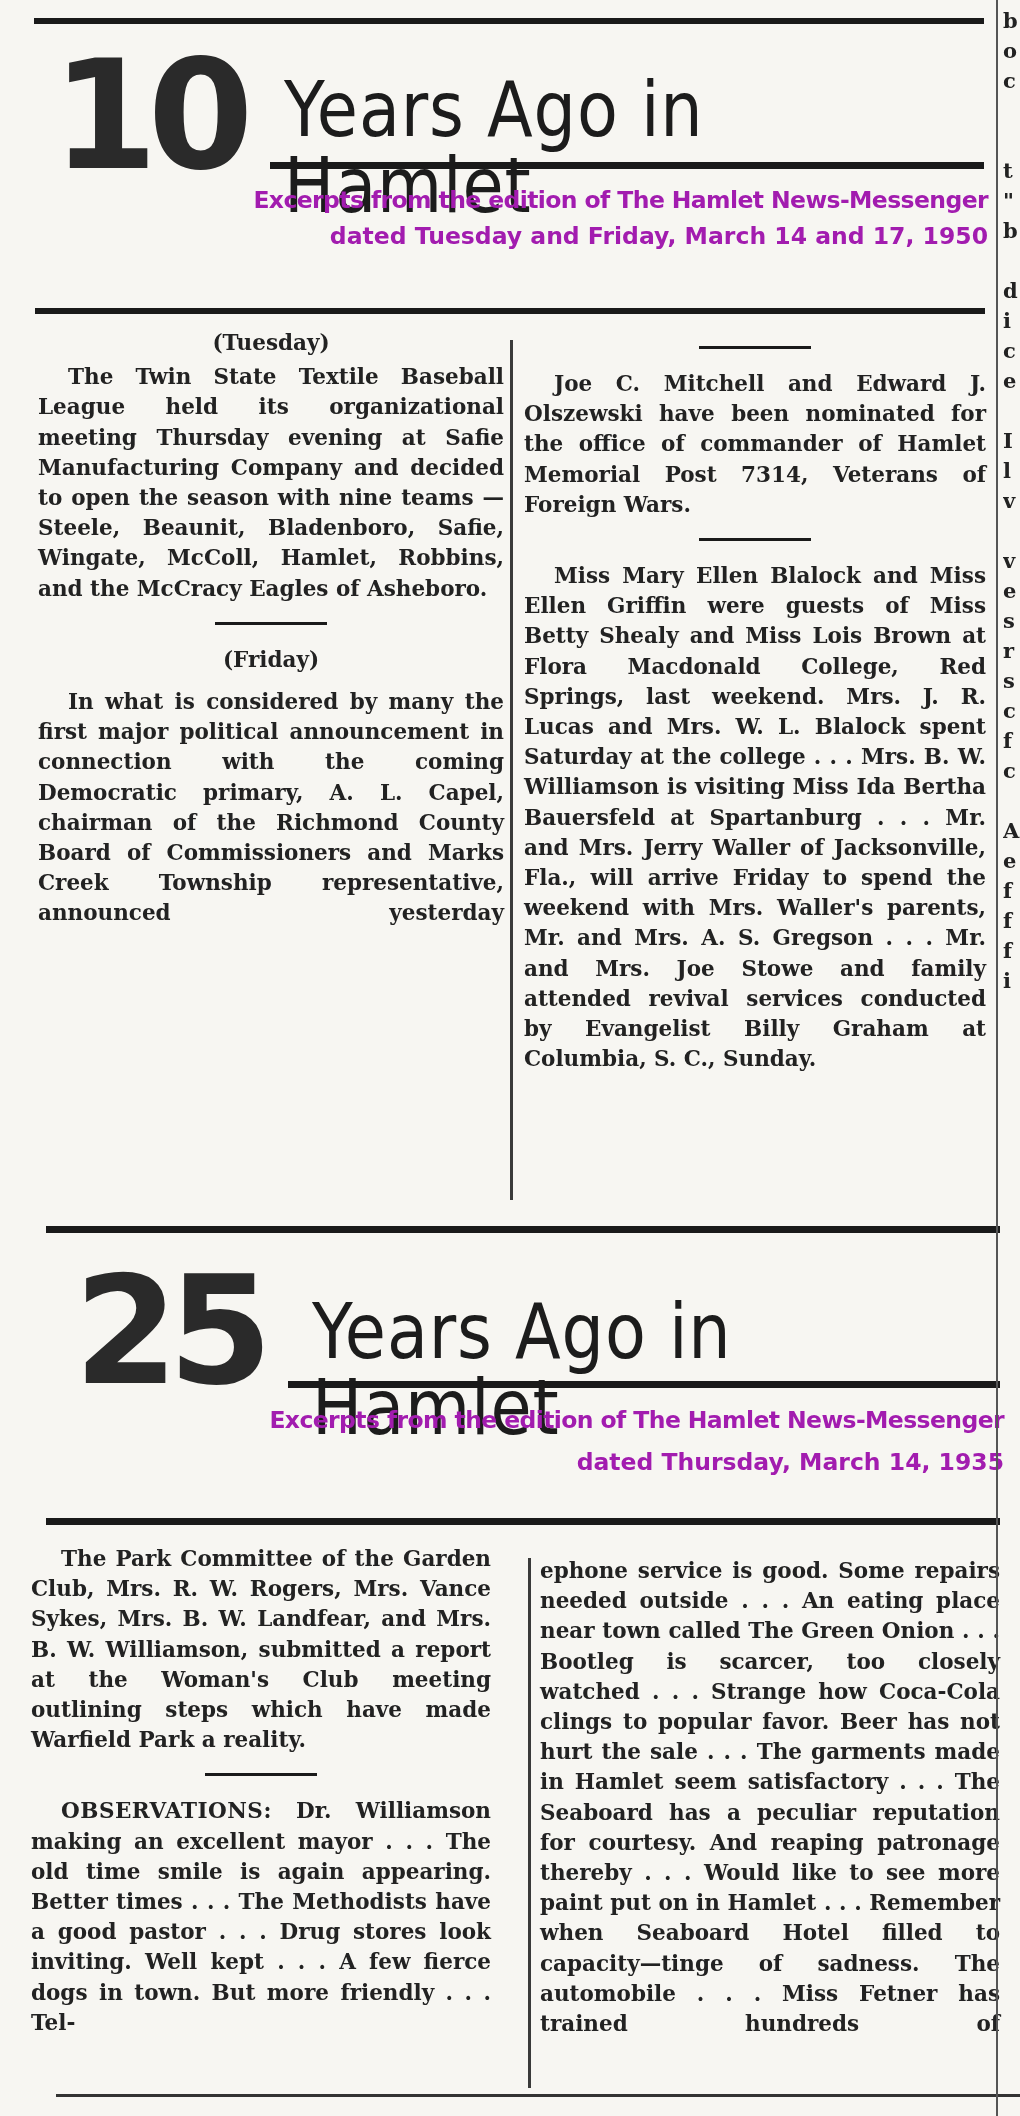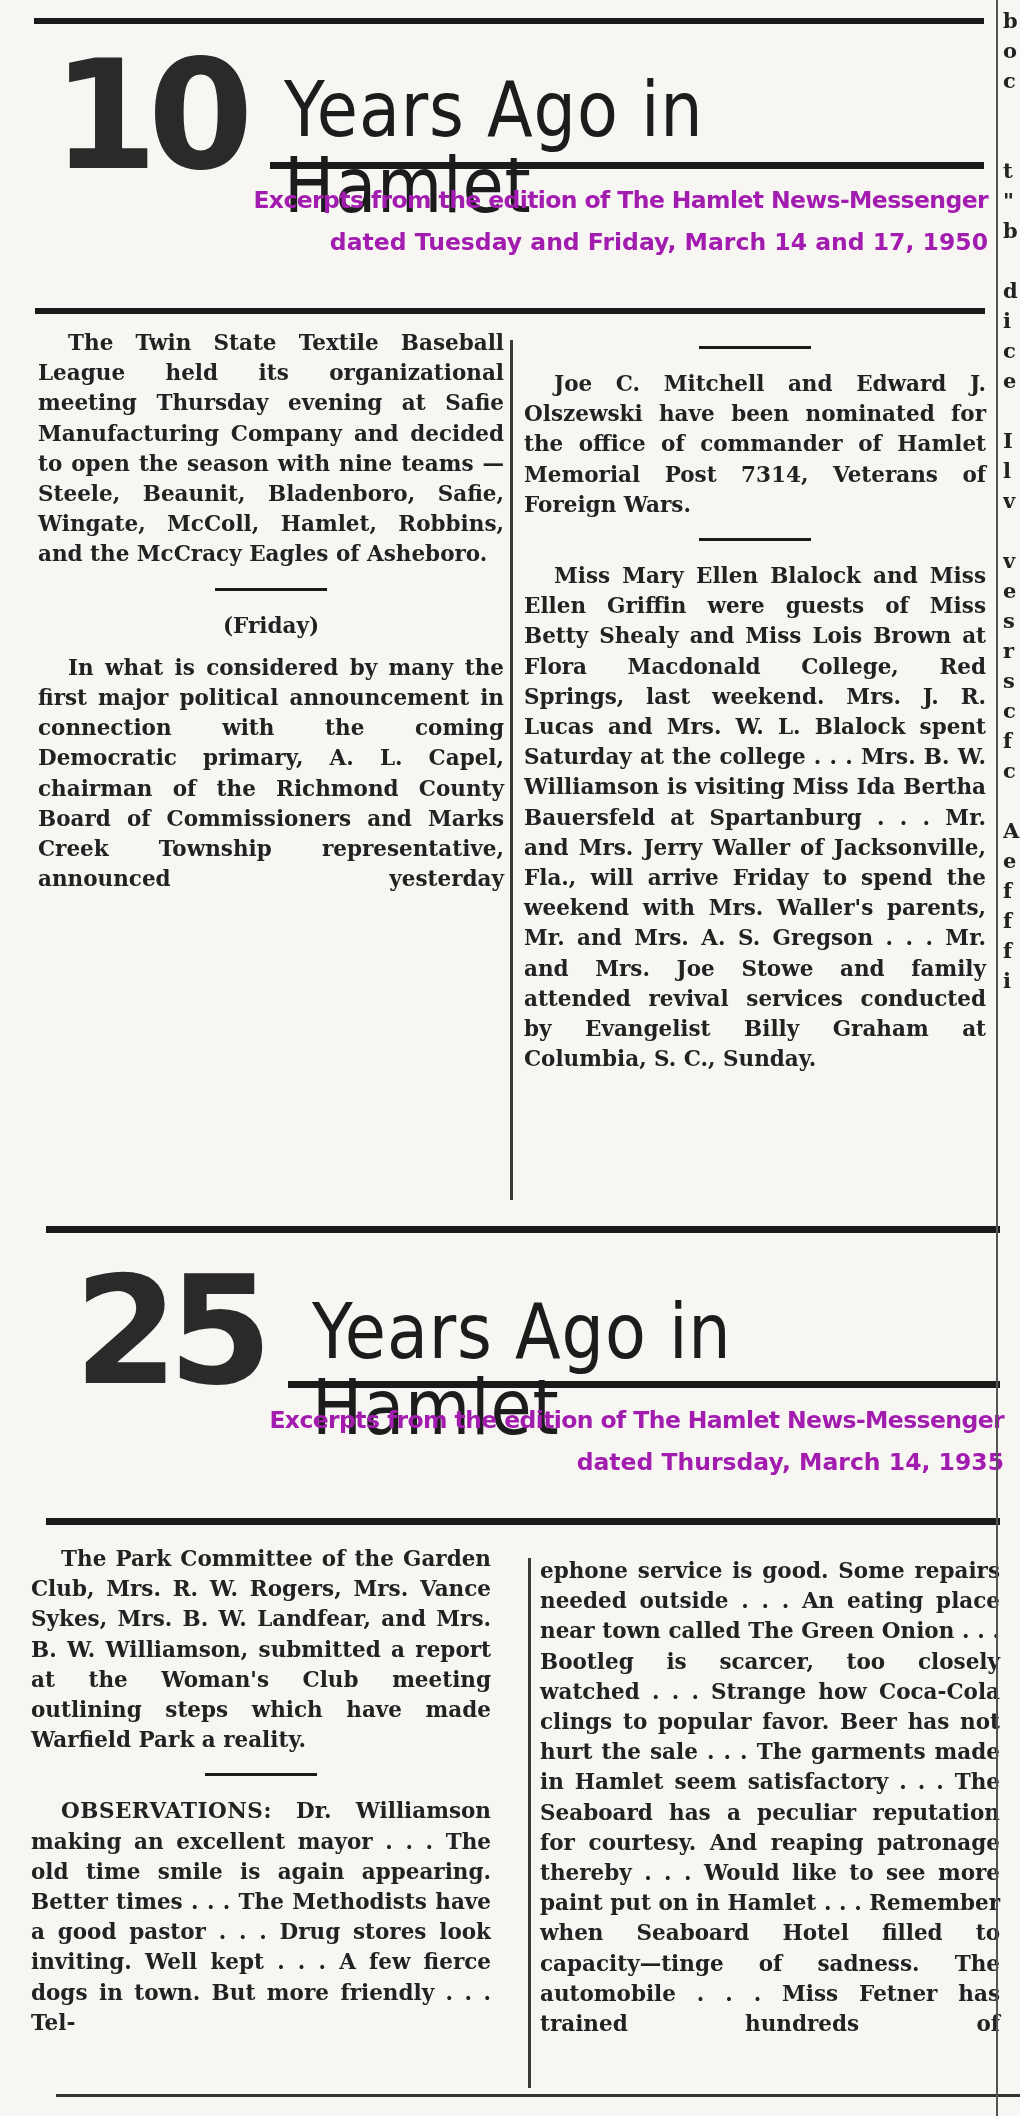--- a/index.html
+++ b/index.html
@@ -45,25 +45,26 @@
 
 <div class="page">
 
   <div class="rule" style="left:34px; top:18px; width:950px; height:6px;"></div>
 
   <div class="big-num" style="left:52px; top:40px; font-size:152px;">10</div>
   <div class="headline" style="left:284px; top:72px; font-size:76px;">Years Ago in Hamlet</div>
   <div class="rule" style="left:270px; top:162px; width:714px; height:7px;"></div>
 
   <div class="subhead" style="left:30px; top:180px; width:958px; letter-spacing:-0.6px; font-size:23.5px;">Excerpts from the edition of The Hamlet News-Messenger</div>
-  <div class="subhead" style="left:30px; top:222px; width:958px; font-size:23.5px;">dated Tuesday and Friday, March 14 and 17, 1950</div>
+  <div class="subhead" style="left:30px; top:216px; width:958px; font-size:23.5px;">dated Tuesday and Friday, March 14 and 17, 1950</div>
 
   <div class="rule" style="left:35px; top:308px; width:950px; height:6px;"></div>
 
   <div class="col" style="left:38px; top:328px; width:466px;">
+    <p class="day">(Tuesday)</p>
     <p class="last-no">The Twin State Textile Baseball League held its organizational meeting Thursday evening at Safie Manufacturing Company and decided to open the season with nine teams — Steele, Beaunit, Bladenboro, Safie, Wingate, McColl, Hamlet, Robbins, and the McCracy Eagles of Asheboro.</p>
     <div class="sep"></div>
     <p class="day" style="margin-top:4px;">(Friday)</p>
     <p class="last">In what is considered by many the first major political announcement in connection with the coming Democratic primary, A. L. Capel, chairman of the Richmond County Board of Commissioners and Marks Creek Township representative, announced yesterday</p>
   </div>
 
   <div class="vrule" style="left:510px; top:340px; height:860px;"></div>
 
   <div class="col" style="left:524px; top:328px; width:462px;">
     <div class="sep"></div>

